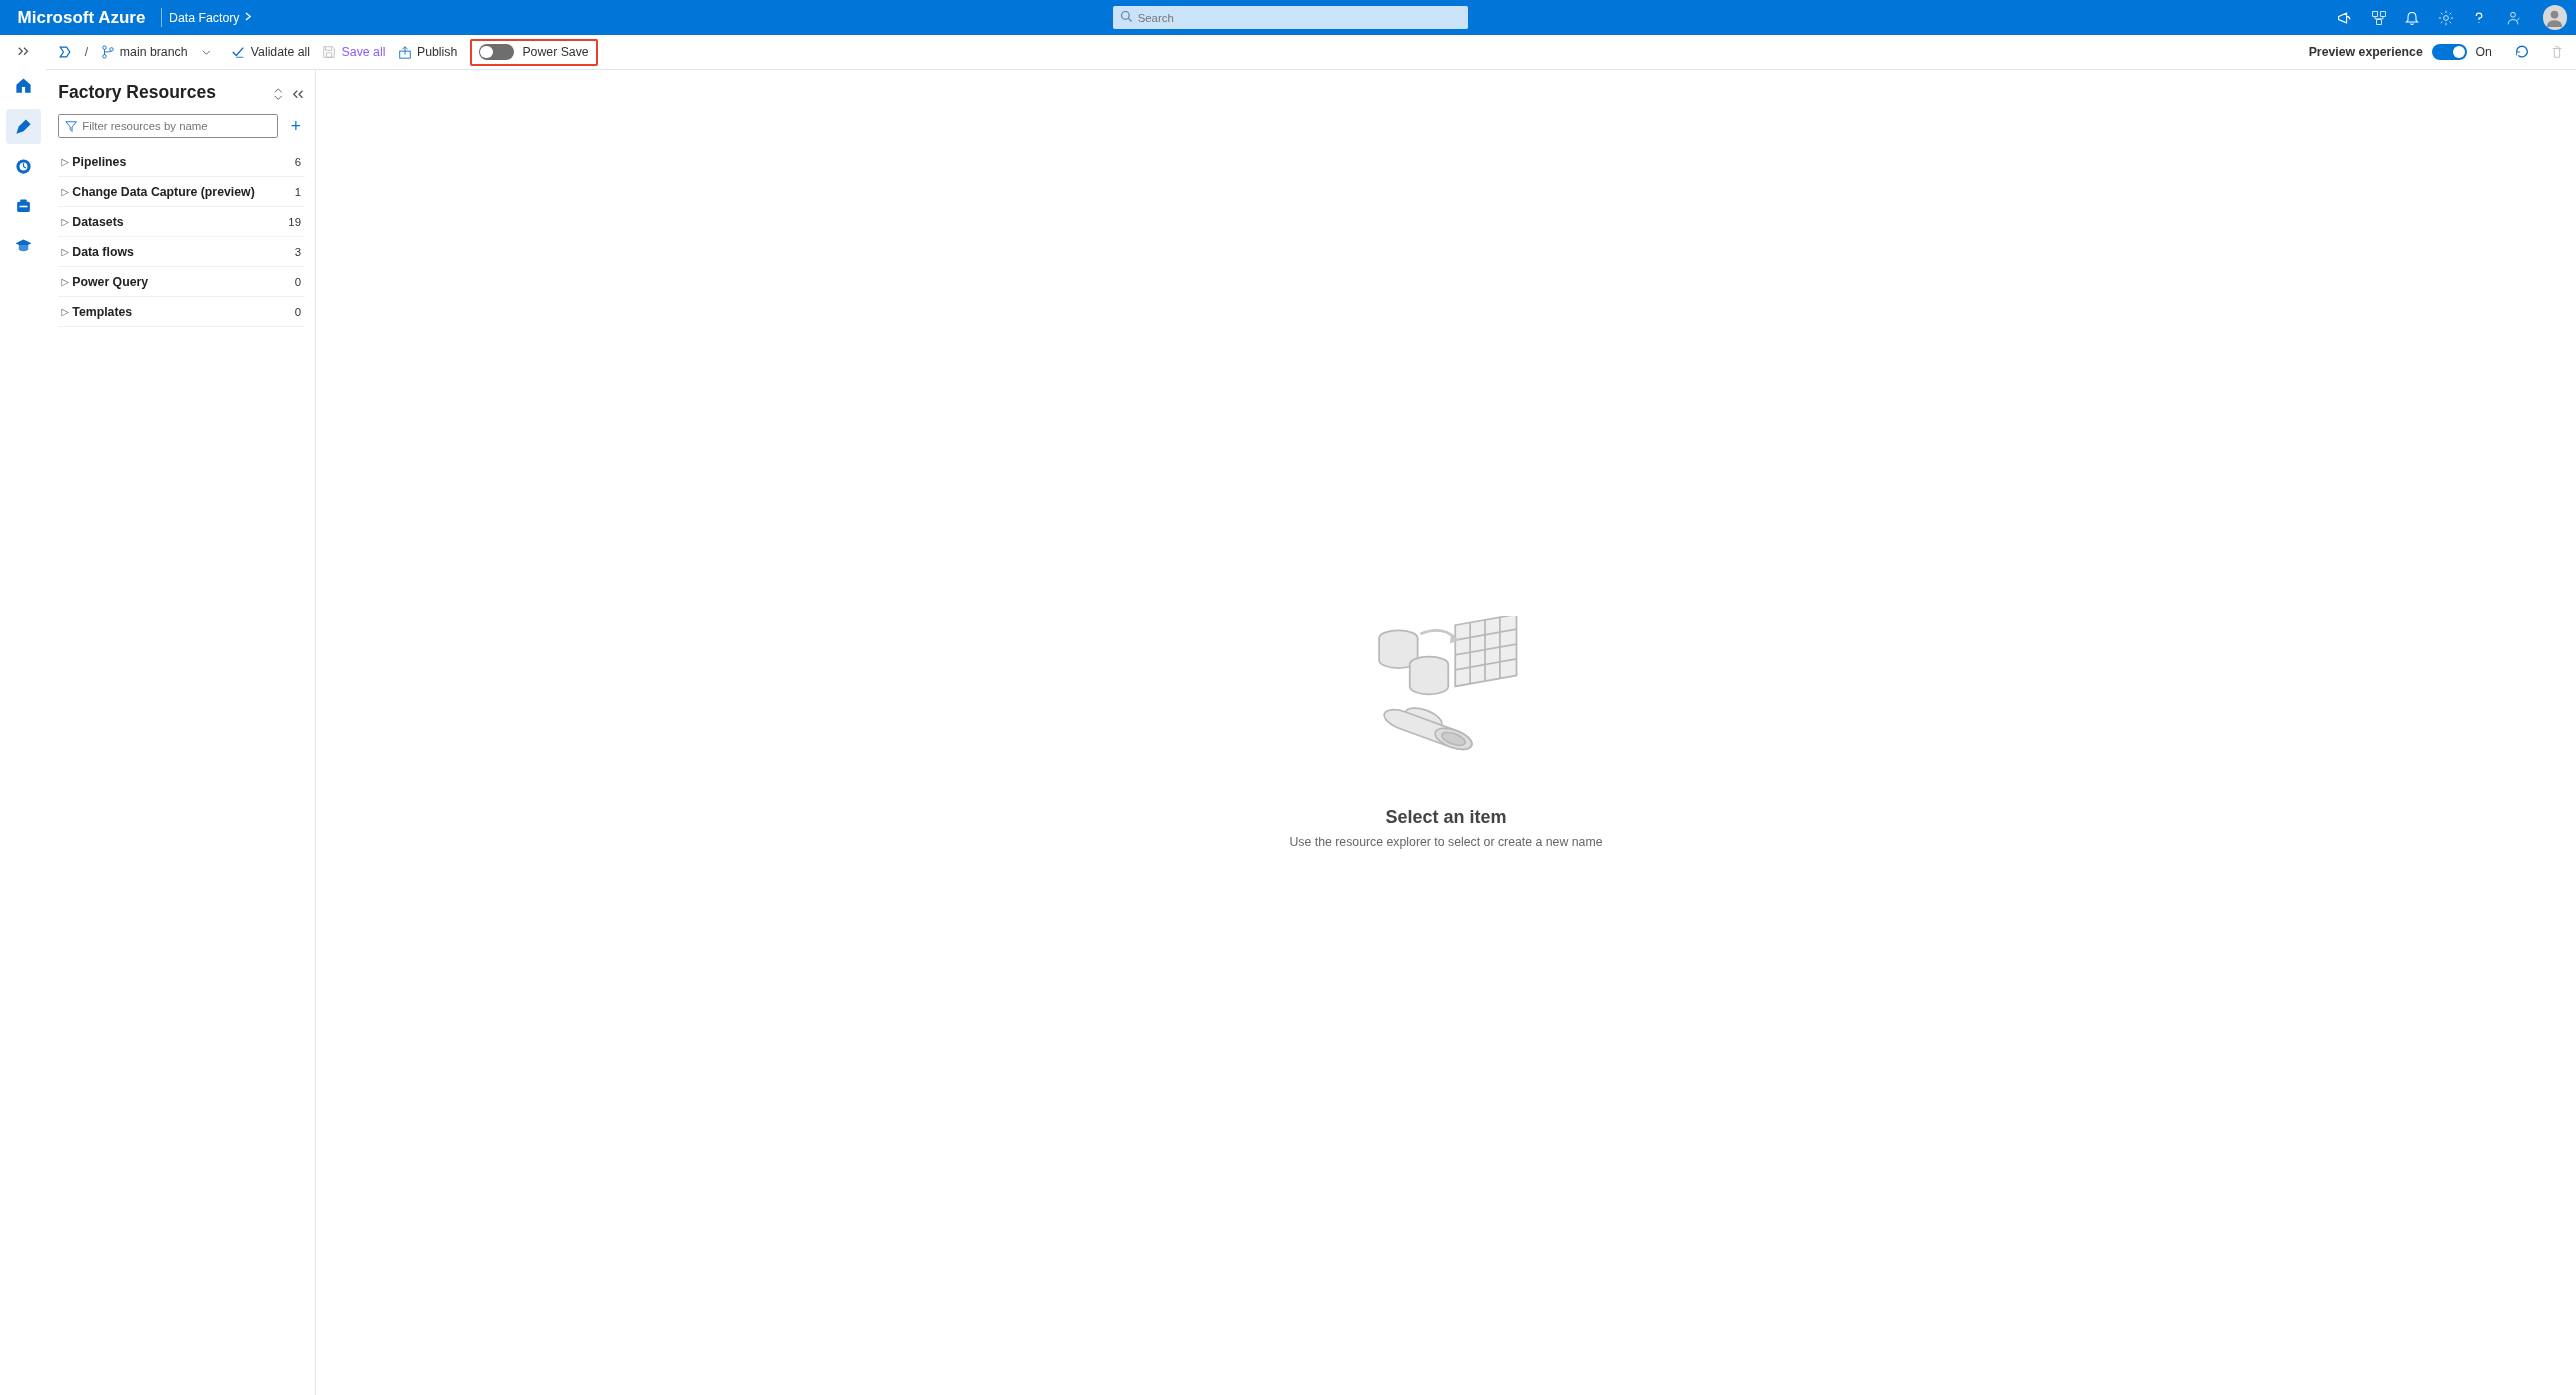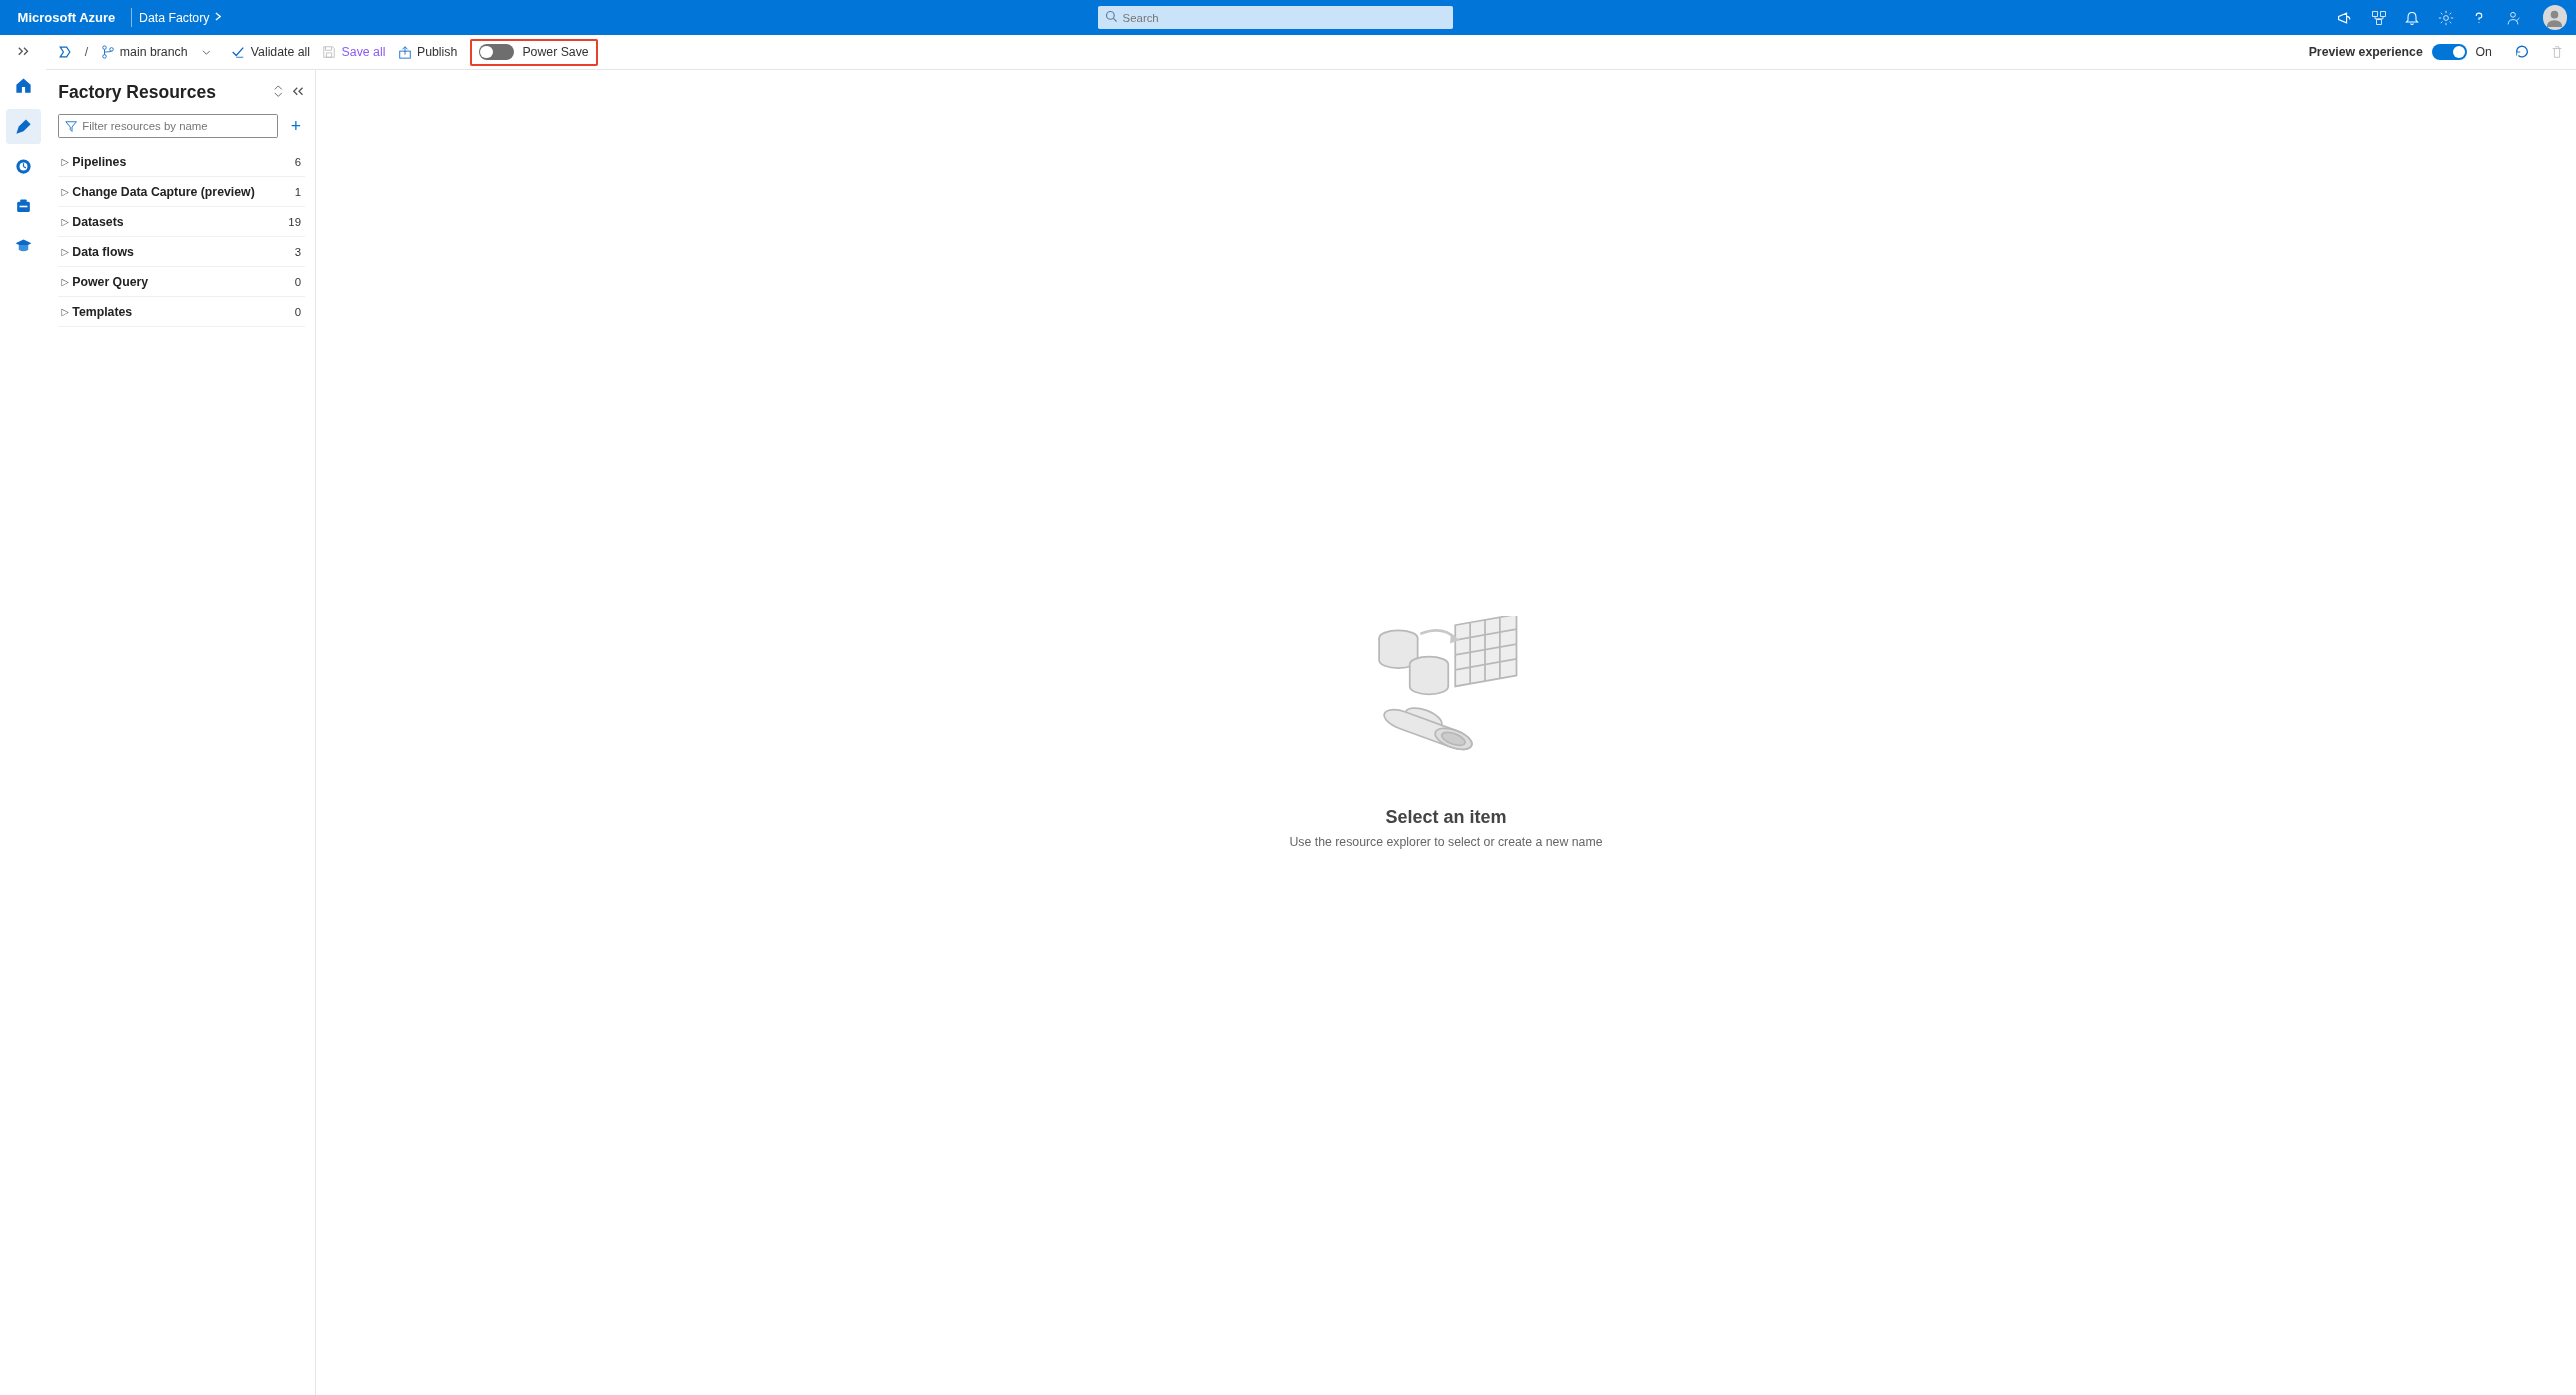--- a/index.html
+++ b/index.html
@@ -1,21 +1,21 @@
 <!DOCTYPE html>
 <html style="font-size:14px"><head>
 <meta charset="utf-8">
 <style>
   * { box-sizing: border-box; margin: 0; padding: 0; font-family: "Segoe UI", Arial, sans-serif; }
   html, body { height: 100%; width: 100%; }
   body { display: flex; flex-direction: column; background: #fff; color: #333; font-size: 12.3px; transform-origin: top left; overflow:hidden;}
 
   
   .azure-bar { height: 35px; background: #0275d8; display: flex; align-items: center; color: #fff; padding: 0 8.8px; }
-  .azure-logo { font-weight: 600; font-size: 13px; padding: 0 8.8px; }
+  .azure-logo { font-weight: 600; font-size: 17px; padding: 0 8.8px; }
   .azure-divider { width: 0.9px; height: 19px; background: rgba(255,255,255,0.5); margin: 0 7px; }
   .azure-breadcrumb { display:flex; align-items:flex-end; gap:5.3px; font-size:12.3px; }
   .azure-search { flex:0 0 auto; margin-left:auto; margin-right:auto; position:relative; }
   .azure-search input { width: 355px; height: 23px; border: none; border-radius:1.8px; background: #cbe3f8; padding: 0 7px 0 24.6px; color:#555; font-size:11.4px; }
   .azure-search .sicon { position:absolute; left:7px; top:4.4px; color:#555; }
   .azure-right { display:flex; align-items:center; gap:16px; margin-left:7px; }
   .azure-right .ticon { width:17.5px; height:17.5px; display:flex; align-items:center; justify-content:center; color:#fff; cursor:pointer; }
   .avatar { width:24.6px; height:24.6px; border-radius:50%; background:#d9d9d9; display:flex; align-items:center; justify-content:center; margin-left:5.3px; }
 
   
@@ -36,21 +36,21 @@
   .toggle.on { background:#0275d8; }
   .toggle.on .knob { right:1.8px; }
   .highlight-box { border:2.6px solid #e8402a; padding:3.5px 7px; display:flex; align-items:center; gap:8.8px; border-radius:1.8px; }
 
   .toolbar-spacer { flex:1; }
   .preview-toggle { display:flex; align-items:center; gap:8.8px; font-size:12.3px; }
   .icon-btn { width:17.5px; height:17.5px; display:flex; align-items:center; justify-content:center; color:#555; cursor:pointer; }
 
   .body-row { flex:1; display:flex; min-height:0; }
   .sidebar { width:270px; border-right:0.9px solid #e5e5e5; padding:12.3px 10.5px 0 12.3px; display:flex; flex-direction:column; }
-  .sidebar-head { display:flex; align-items:center; justify-content:space-between; margin-bottom:10.5px; }
+  .sidebar-head { display:flex; align-items:flex-end; justify-content:space-between; margin-bottom:10.5px; }
   .sidebar-title { font-size:17.5px; font-weight:600; color:#222; }
   .sidebar-head-icons { display:flex; gap:8.8px; color:#555; }
   .filter-row { display:flex; align-items:center; gap:8.8px; margin-bottom:8.8px; }
   .filter-input-wrap { flex:1; position:relative; border:0.9px solid #8a8a8a; border-radius:1.8px; height:24.6px; display:flex; align-items:center; }
   .filter-input-wrap .ficon { position:absolute; left:5.3px; top:5.3px; color:#0275d8; }
   .filter-input-wrap input { border:none; outline:none; width:100%; height:100%; padding-left:23px; font-size:11.4px; background:transparent; }
   .add-btn { color:#0275d8; font-size:17.5px; cursor:pointer; width:17.5px; text-align:center; }
 
   .tree-item { display:flex; align-items:center; height:30px; border-bottom:0.9px solid #f0f0f0; cursor:pointer; font-size:12.3px; }
   .tree-item .chev { width:14px; color:#555; font-size:9.6px; text-align:center; }

